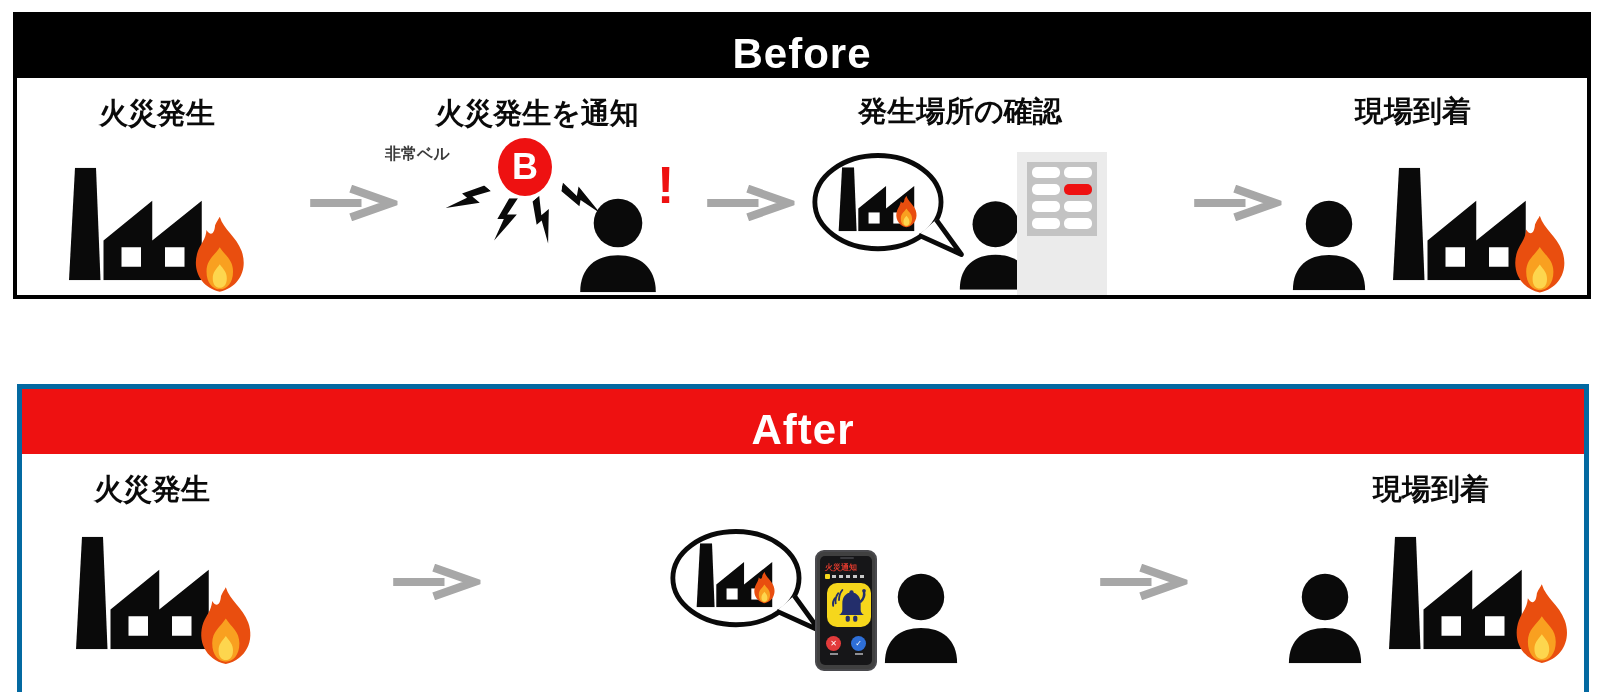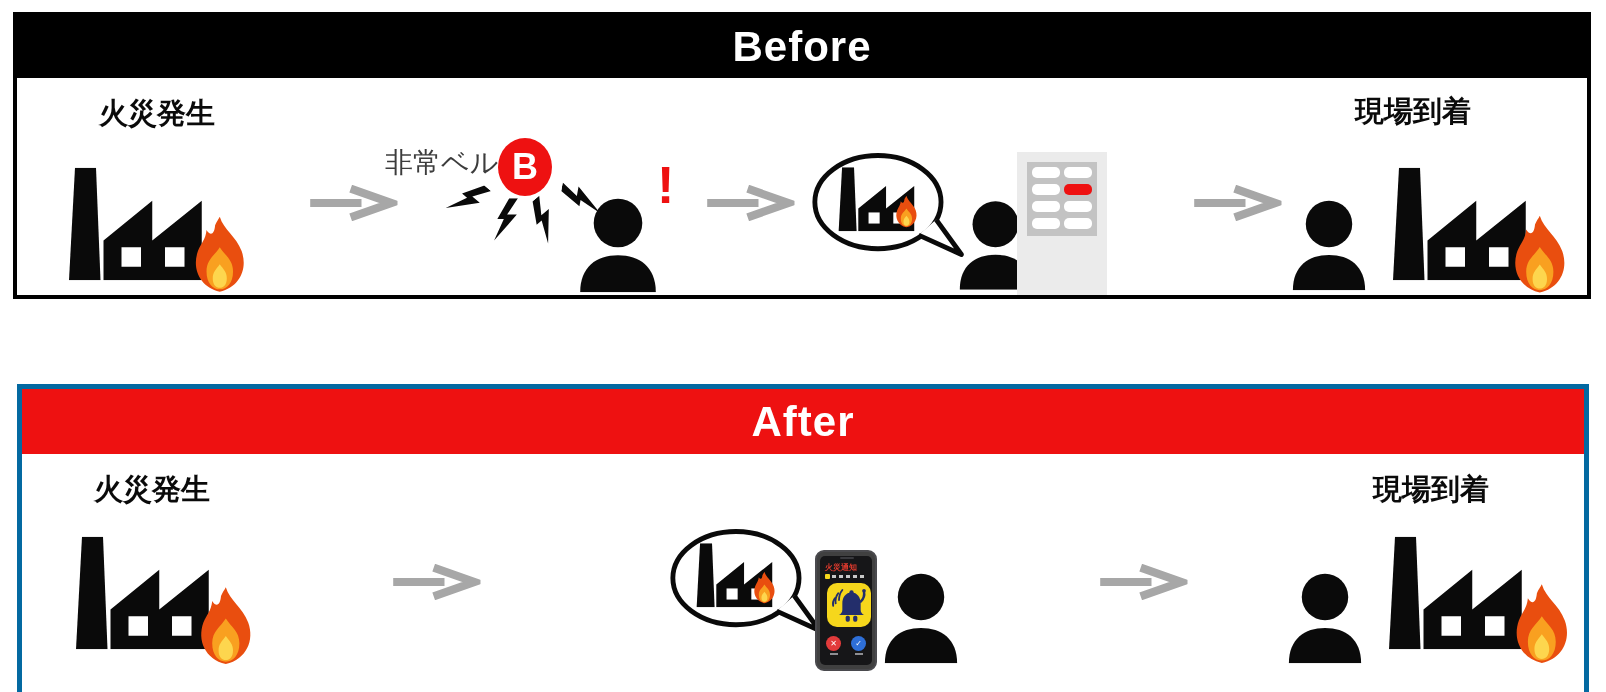--- a/index.html
+++ b/index.html
@@ -2,30 +2,30 @@
 <html><head>
 <meta charset="utf-8">
 <style>
   html,body{margin:0;padding:0;background:#fff;}
   body{font-family:"Liberation Sans","DejaVu Sans",sans-serif;}
   .canvas{position:relative;width:1606px;height:692px;background:#fff;overflow:hidden;}
   .defs{position:absolute;width:0;height:0;}
   .box{position:absolute;box-sizing:border-box;background:#fff;}
   .before-box{left:13px;top:12px;width:1578px;height:287px;border:4px solid #000;}
   .after-box{left:17px;top:384px;width:1572px;height:336px;border:5px solid #0369a1;}
-  .box-header{display:flex;align-items:center;justify-content:center;}
+  .box-header{display:flex;align-items:flex-end;justify-content:center;}
   .before-box .box-header{height:62px;background:#000;}
   .after-box .box-header{height:65px;background:#ee1111;}
   .box-header span{color:#fff;font-size:42px;font-weight:700;letter-spacing:1px;}
   .box-content{position:relative;width:100%;border-radius:10px;}
   .before-box .box-content{height:217px;}
   .after-box .box-content{height:217px;}
   .abs{position:absolute;display:block;}
   .step-label{position:absolute;text-align:center;font-weight:700;font-size:29px;color:#0a0a0a;white-space:nowrap;}
-  .bell-caption{position:absolute;font-size:28px;color:#3c3c3c;white-space:nowrap;}
+  .bell-caption{position:absolute;font-size:16px;color:#3c3c3c;white-space:nowrap;font-weight:bold;}
   .bell-b{position:absolute;background:#ee1111;border-radius:50%;display:flex;align-items:center;justify-content:center;}
   .bell-b span{color:#fff;font-weight:700;font-size:36px;line-height:1;}
   .excl{position:absolute;color:#ee1111;font-weight:800;font-size:52px;line-height:0.9;}
   .panel{position:absolute;background:#ebebeb;}
   .panel-inner{position:absolute;left:10px;top:10px;width:70px;height:74px;background:#c3c3c3;
     display:grid;grid-template-columns:repeat(2,1fr);gap:4px;padding:5px;box-sizing:border-box;}
   .pill{background:#fff;border-radius:5px;height:11px;}
   .pill.red{background:#ee1111;}
   .phone{position:absolute;width:58px;height:117px;background:#404040;border:2px solid #4a4a4e;border-radius:9px;}
   .phone-screen{position:absolute;left:3px;right:3px;top:4px;bottom:4px;background:#161618;border-radius:5px;overflow:hidden;}
@@ -88,20 +88,21 @@
           <use href="#sym-factory" xlink:href="#sym-factory"></use>
         </svg>
       <svg class="abs" style="left:163px;top:136px;width:78px;height:82px;" viewBox="0 0 100 100">
           <use href="#sym-flame" xlink:href="#sym-flame"></use>
         </svg>
 
       <svg class="abs" style="left:288px;top:107px;width:95px;height:36px;" viewBox="0 0 100 40">
           <use href="#sym-arrow" xlink:href="#sym-arrow"></use>
         </svg>
 
+      <div class="step-label" style="left:385px;top:16px;width:270px;">火災発生を通知</div>
       <div class="bell-caption" style="left:368px;top:66px;">非常ベル</div>
       <div class="bell-b" style="left:481px;top:60px;width:54px;height:58px;">
         <span>B</span>
       </div>
       <svg class="abs" style="left:438px;top:100px;width:26px;height:44px;transform:rotate(40deg);" viewBox="0 0 24 40">
           <use href="#sym-bolt" xlink:href="#sym-bolt"></use>
         </svg>
       <svg class="abs" style="left:476px;top:120px;width:26px;height:44px;" viewBox="0 0 24 40">
           <use href="#sym-bolt" xlink:href="#sym-bolt"></use>
         </svg>
@@ -113,20 +114,21 @@
         </svg>
       <svg class="abs" style="left:556px;top:117px;width:90px;height:100px;" viewBox="0 0 100 105">
           <use href="#sym-person" xlink:href="#sym-person"></use>
         </svg>
       <div class="excl" style="left:640px;top:84px;">!</div>
 
       <svg class="abs" style="left:685px;top:107px;width:95px;height:36px;" viewBox="0 0 100 40">
           <use href="#sym-arrow" xlink:href="#sym-arrow"></use>
         </svg>
 
+      <div class="step-label" style="left:793px;top:14px;width:300px;">発生場所の確認</div>
       <svg class="abs" style="left:793px;top:72px;width:165px;height:112px;" viewBox="0 0 170 112">
         <ellipse cx="70" cy="52" rx="65" ry="48" fill="#ffffff" stroke="#0a0a0a" stroke-width="5"></ellipse>
         <path d="M112,86 L156,106 L130,70" fill="#ffffff" stroke="#0a0a0a" stroke-width="5" stroke-linejoin="round"></path>
         <use href="#sym-factory" xlink:href="#sym-factory" x="26" y="16" width="88" height="66"></use>
         <use href="#sym-flame" xlink:href="#sym-flame" x="82" y="44" width="34" height="36"></use>
       </svg>
       <svg class="abs" style="left:936px;top:117px;width:85px;height:100px;" viewBox="0 0 100 105">
           <use href="#sym-person" xlink:href="#sym-person"></use>
         </svg>
       <div class="panel" style="left:1000px;top:74px;width:90px;height:143px;">

